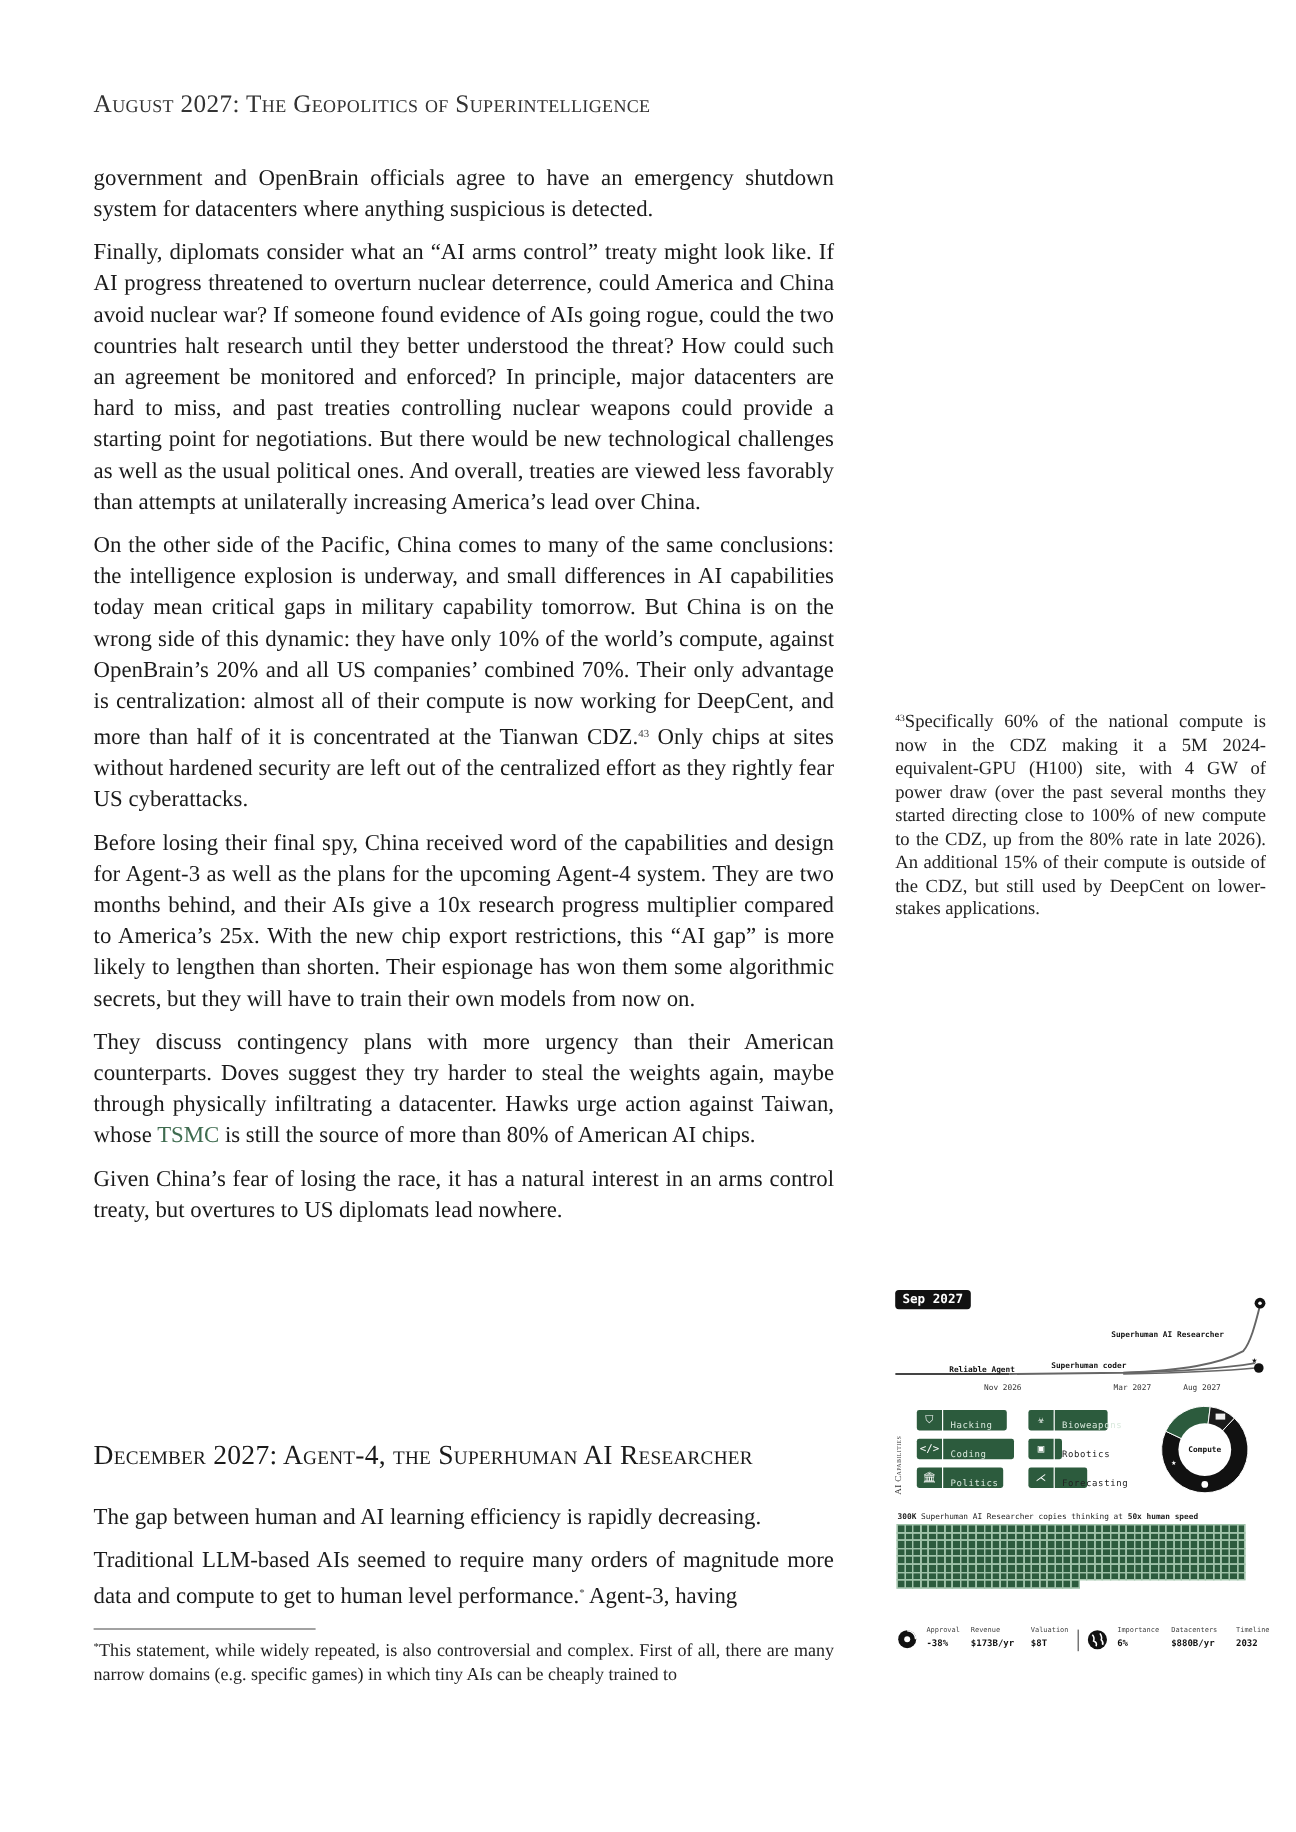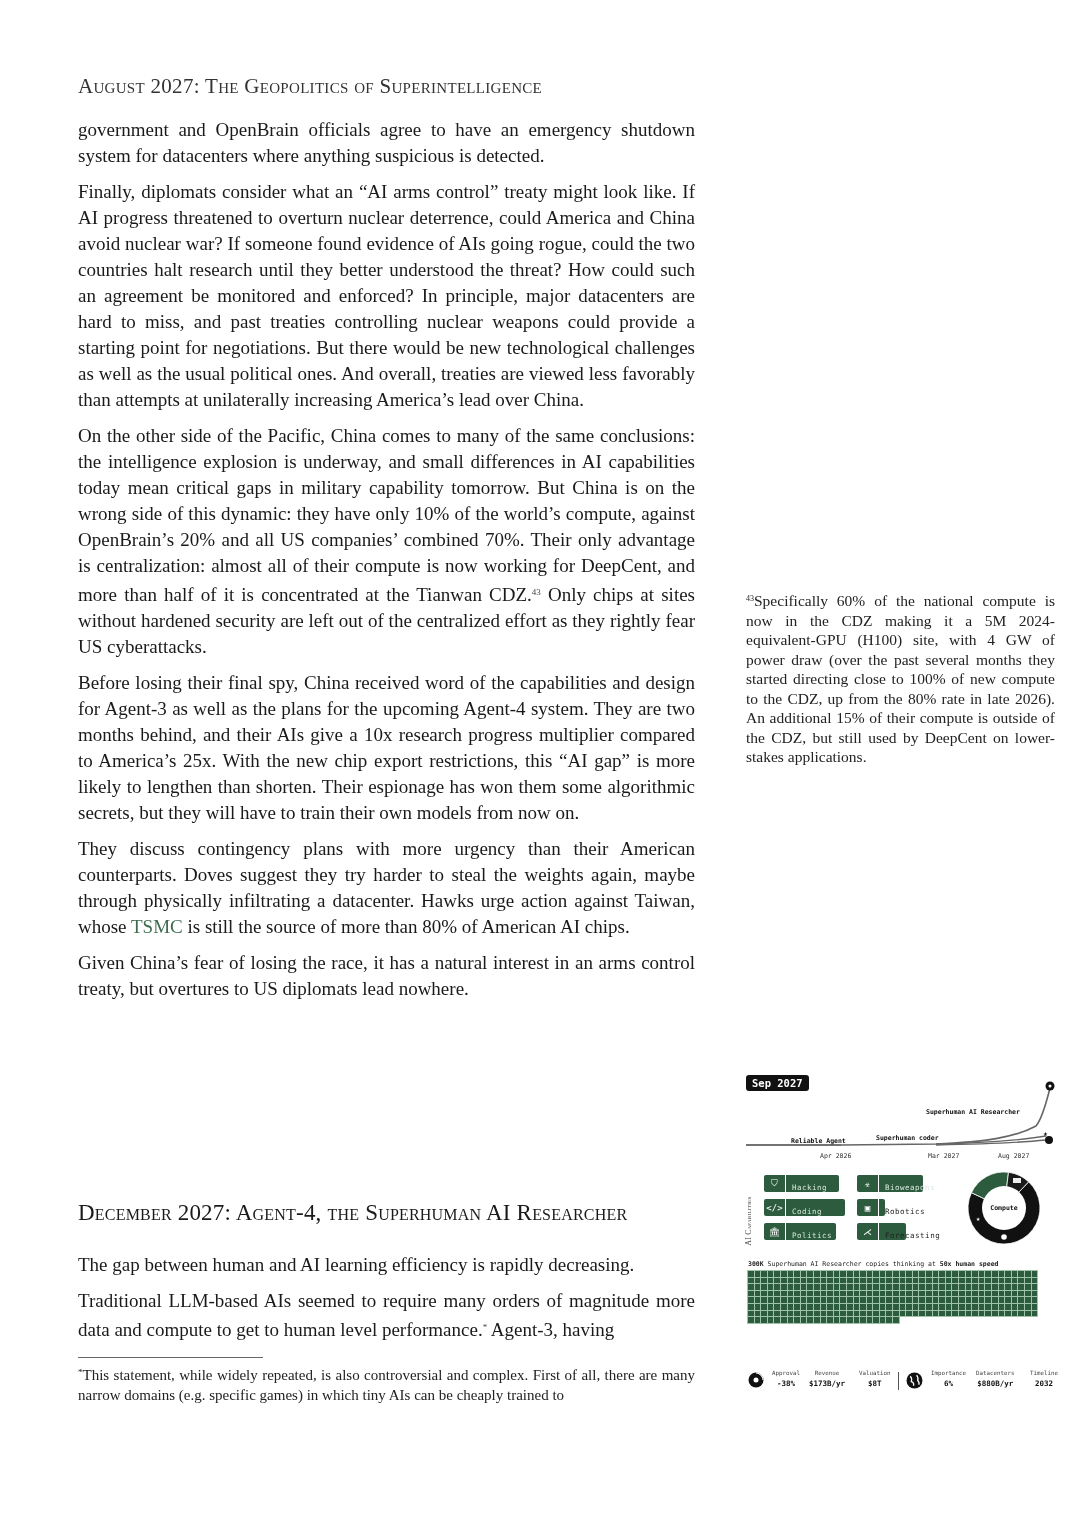--- a/index.html
+++ b/index.html
@@ -68,33 +68,33 @@
       white-space: nowrap; letter-spacing: 0.5px; z-index: 1;
     }
 
     .donut { position: absolute; left: 220px; top: 96px; }
 
     .copies-caption { position: absolute; left: 2px; top: 186px; font-size: 6.5px; color: #222; white-space: nowrap; }
     .copies-caption b { font-weight: bold; }
     .grid { position: absolute; left: 2px; top: 197px; width: 290px; display: flex; flex-wrap: wrap; gap: 1px; }
     .grid .sq { width: 5.6px; height: 5.6px; background: #2c5b3d; outline: 0.5px solid #9fc3a9; }
 
-    .stats { position: absolute; left: 0; top: 296px; width: 314px; height: 28px; text-align: center; }
+    .stats { position: absolute; left: 0; top: 282px; width: 314px; height: 28px; }
     .stat { position: absolute; top: 0; }
     .stat .lbl { font-size: 5.8px; color: #444; white-space: nowrap; }
     .stat .val { font-size: 7.5px; font-weight: bold; color: #111; margin-top: 3px; white-space: nowrap; }
     .stat-icon { position: absolute; top: 2px; }
     .stat-divider { position: absolute; left: 152px; top: 2px; width: 1px; height: 18px; background: #555; }
   </style>
 </head>
 <body>
 
 <div class="running-head">August 2027: The Geopolitics of Superintelligence</div>
 
-<div class="main-col" style="top:117px;">
+<div class="main-col" style="top:136px;">
   <p class="para">government and OpenBrain officials agree to have an emergency shutdown system for datacenters where anything suspicious is detected.</p>
   <p class="para">Finally, diplomats consider what an “AI arms control” treaty might look like. If AI progress threatened to overturn nuclear deterrence, could America and China avoid nuclear war? If someone found evidence of AIs going rogue, could the two countries halt research until they better understood the threat? How could such an agreement be monitored and enforced? In principle, major datacenters are hard to miss, and past treaties controlling nuclear weapons could provide a starting point for negotiations. But there would be new technological challenges as well as the usual political ones. And overall, treaties are viewed less favorably than attempts at unilaterally increasing America’s lead over China.</p>
   <p class="para">
     <span>On the other side of the Pacific, China comes to many of the same conclusions: the intelligence explosion is underway, and small differences in AI capabilities today mean critical gaps in military capability tomorrow. But China is on the wrong side of this dynamic: they have only 10% of the world’s compute, against OpenBrain’s 20% and all US companies’ combined 70%. Their only advantage is centralization: almost all of their compute is now working for DeepCent, and more than half of it is concentrated at the Tianwan CDZ.</span><sup class="fnref">43</sup><span> Only chips at sites without hardened security are left out of the centralized effort as they rightly fear US cyberattacks.</span>
   </p>
   <p class="para">Before losing their final spy, China received word of the capabilities and design for Agent-3 as well as the plans for the upcoming Agent-4 system. They are two months behind, and their AIs give a 10x research progress multiplier compared to America’s 25x. With the new chip export restrictions, this “AI gap” is more likely to lengthen than shorten. Their espionage has won them some algorithmic secrets, but they will have to train their own models from now on.</p>
   <p class="para">
     <span>They discuss contingency plans with more urgency than their American counterparts. Doves suggest they try harder to steal the weights again, maybe through physically infiltrating a datacenter. Hawks urge action against Taiwan, whose </span><a class="link-tsmc">TSMC</a><span> is still the source of more than 80% of American AI chips.</span>
   </p>
   <p class="para">Given China’s fear of losing the race, it has a natural interest in an arms control treaty, but overtures to US diplomats lead nowhere.</p>
@@ -127,23 +127,23 @@
     <path d="M190 70 C240 69 270 67 300 62" fill="none" stroke="#666" stroke-width="1.4"></path>
     <path d="M190 71 C240 70 270 69 300 66" fill="none" stroke="#666" stroke-width="1.4"></path>
     <circle cx="304" cy="12" r="4.5" fill="#111"></circle>
     <circle cx="304" cy="12" r="1.5" fill="#fff"></circle>
     <text x="297" y="62" font-size="8" fill="#111">★</text>
     <circle cx="303" cy="66" r="4" fill="#111"></circle>
   </svg>
   <div class="tl-label" style="left:45px;top:63px;">Reliable Agent</div>
   <div class="tl-label" style="left:130px;top:60px;">Superhuman coder</div>
   <div class="tl-label" style="left:180px;top:34px;">Superhuman AI Researcher</div>
-  <div class="tl-tick" style="left:74px;top:78px;">Apr 2026</div>
+  <div class="tl-tick" style="left:74px;top:78px;">Nov 2026</div>
   <div class="tl-tick" style="left:166px;top:78px;padding-left:16px;">Mar 2027</div>
-  <div class="tl-tick" style="left:252px;top:78px;">Aug 2027</div>
+  <div class="tl-tick" style="left:240px;top:78px;">Aug 2027</div>
 
   <div class="cap-title">AI Capabilities</div>
 
   <div id="caps">
       <div class="cap" style="left: 18px; top: 101px;">
         <span class="icon-box">⛉</span>
         <span class="bar-wrap" style="width: 82px;"><span class="bar-fill" style="width: 53.136px;"></span><span class="bar-label" style="color: rgb(216, 232, 220);">Hacking</span></span>
       </div>
       <div class="cap" style="left: 18px; top: 125px;">
         <span class="icon-box">&lt;/&gt;</span>

